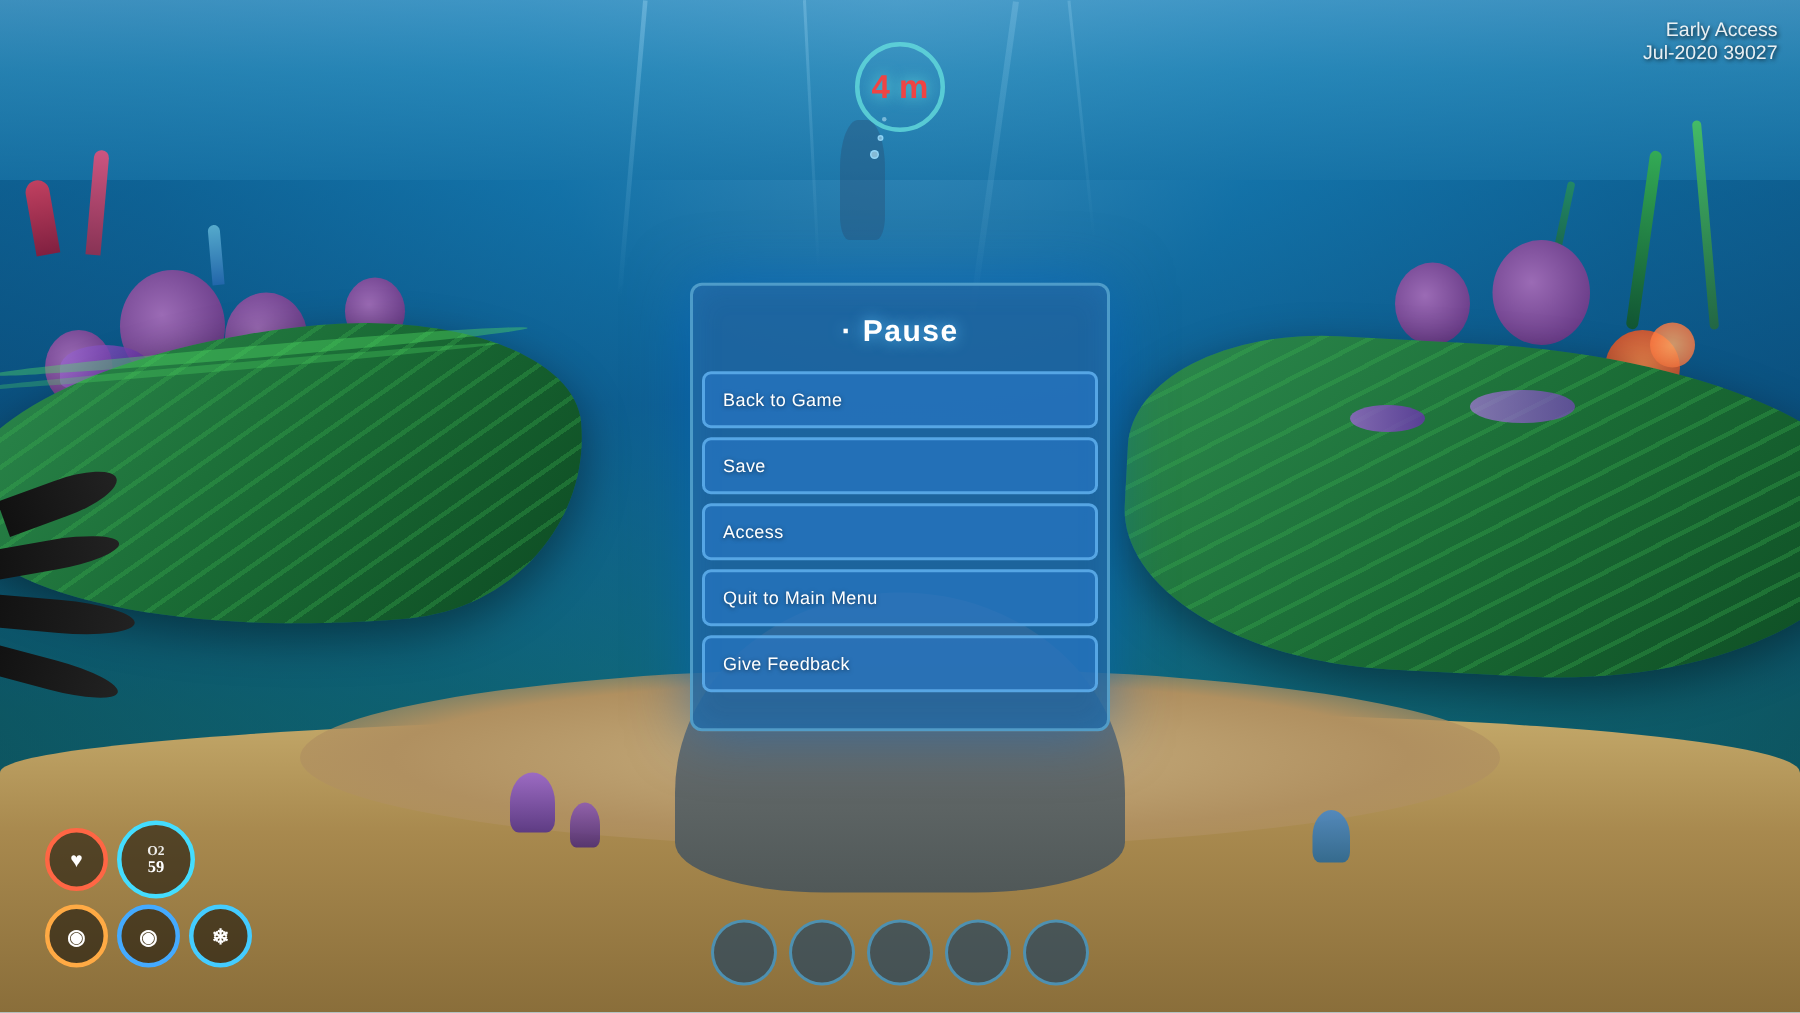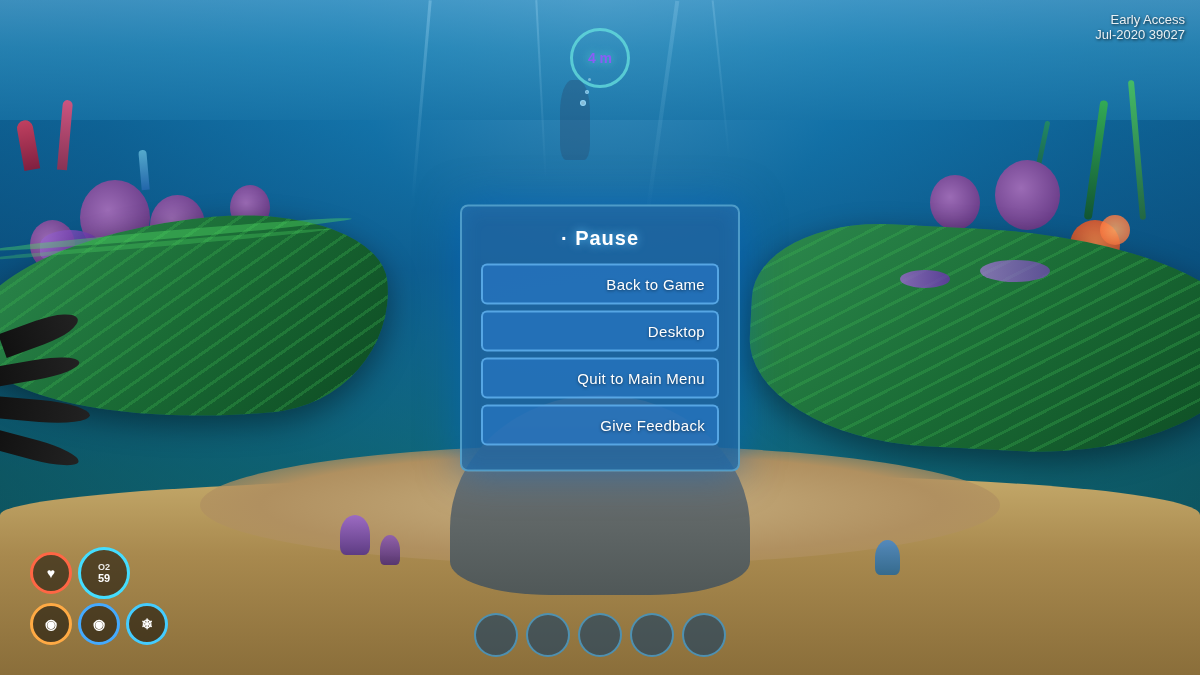--- a/index.html
+++ b/index.html
@@ -147,23 +147,23 @@
       border-radius: 50%;
       border: 3px solid rgba(100, 220, 220, 0.8);
       background: transparent;
       display: flex;
       align-items: center;
       justify-content: center;
       margin: 0 auto;
     }
 
     .depth-value {
-      font-size: 14px;
+      font-size: 22px;
       font-weight: bold;
-      color: #8b5cf6;
+      color: #ef4444;
       text-shadow: 0 0 10px rgba(100, 220, 220, 0.9);
       line-height: 1;
     }
 
     
     #early-access {
       position: absolute;
       top: 12px;
       right: 15px;
       text-align: right;
@@ -176,21 +176,21 @@
     
     #pause-menu {
       position: absolute;
       top: 50%;
       left: 50%;
       transform: translate(-50%, -50%);
       width: 280px;
       background: rgba(30, 100, 160, 0.85);
       border: 2px solid rgba(100, 180, 220, 0.7);
       border-radius: 8px;
-      padding: 20px 19px 18px;
+      padding: 20px 6px 18px;
       z-index: 20;
       box-shadow: 0 0 40px rgba(0, 100, 200, 0.5), inset 0 0 20px rgba(50, 150, 220, 0.2);
     }
 
     #pause-title {
       text-align: center;
       color: white;
       font-size: 20px;
       font-weight: bold;
       margin-bottom: 14px;
@@ -200,23 +200,23 @@
 
     .menu-btn {
       display: block;
       width: 100%;
       padding: 10px 12px;
       margin-bottom: 6px;
       background: rgba(40, 120, 200, 0.6);
       border: 2px solid rgba(100, 180, 240, 0.8);
       border-radius: 6px;
       color: white;
-      font-size: 15px;
+      font-size: 12px;
       font-weight: 500;
-      text-align: right;
+      text-align: left;
       cursor: pointer;
       transition: background 0.15s;
       text-shadow: 0 1px 3px rgba(0,0,0,0.5);
       letter-spacing: 0.3px;
     }
 
     .menu-btn.highlight {
       background: linear-gradient(180deg, #f5c842 0%, #e8a800 100%);
       border-color: #f0b800;
       color: #3a2000;
@@ -269,20 +269,21 @@
 
     .hud-circle.health {
       border-color: #ff6644;
     }
 
     .hud-circle.oxygen {
       border-color: #44ddff;
       width: 52px;
       height: 52px;
       font-size: 11px;
+      font-family: Liberation Serif, serif;
     }
 
     .hud-circle.food {
       border-color: #ffaa44;
     }
 
     .hud-circle.water {
       border-color: #44aaff;
     }
 
@@ -400,21 +401,22 @@
 
 <div id="early-access">
   <div>Early Access</div>
   <div>Jul-2020 39027</div>
 </div>
 
 <div id="pause-menu">
   <div id="pause-title">· Pause</div>
 
   <button class="menu-btn">Back to Game</button>
-  <button class="menu-btn">Desktop</button>
+  <button class="menu-btn">Save</button>
+  <button class="menu-btn">Access</button>
   <button class="menu-btn">Quit to Main Menu</button>
   <button class="menu-btn">Give Feedback</button>
 </div>
 
 <div id="hud">
   <div class="hud-row">
     <div class="hud-circle health">
       <span class="icon-sym">♥</span>
     </div>
     <div class="hud-circle oxygen">

